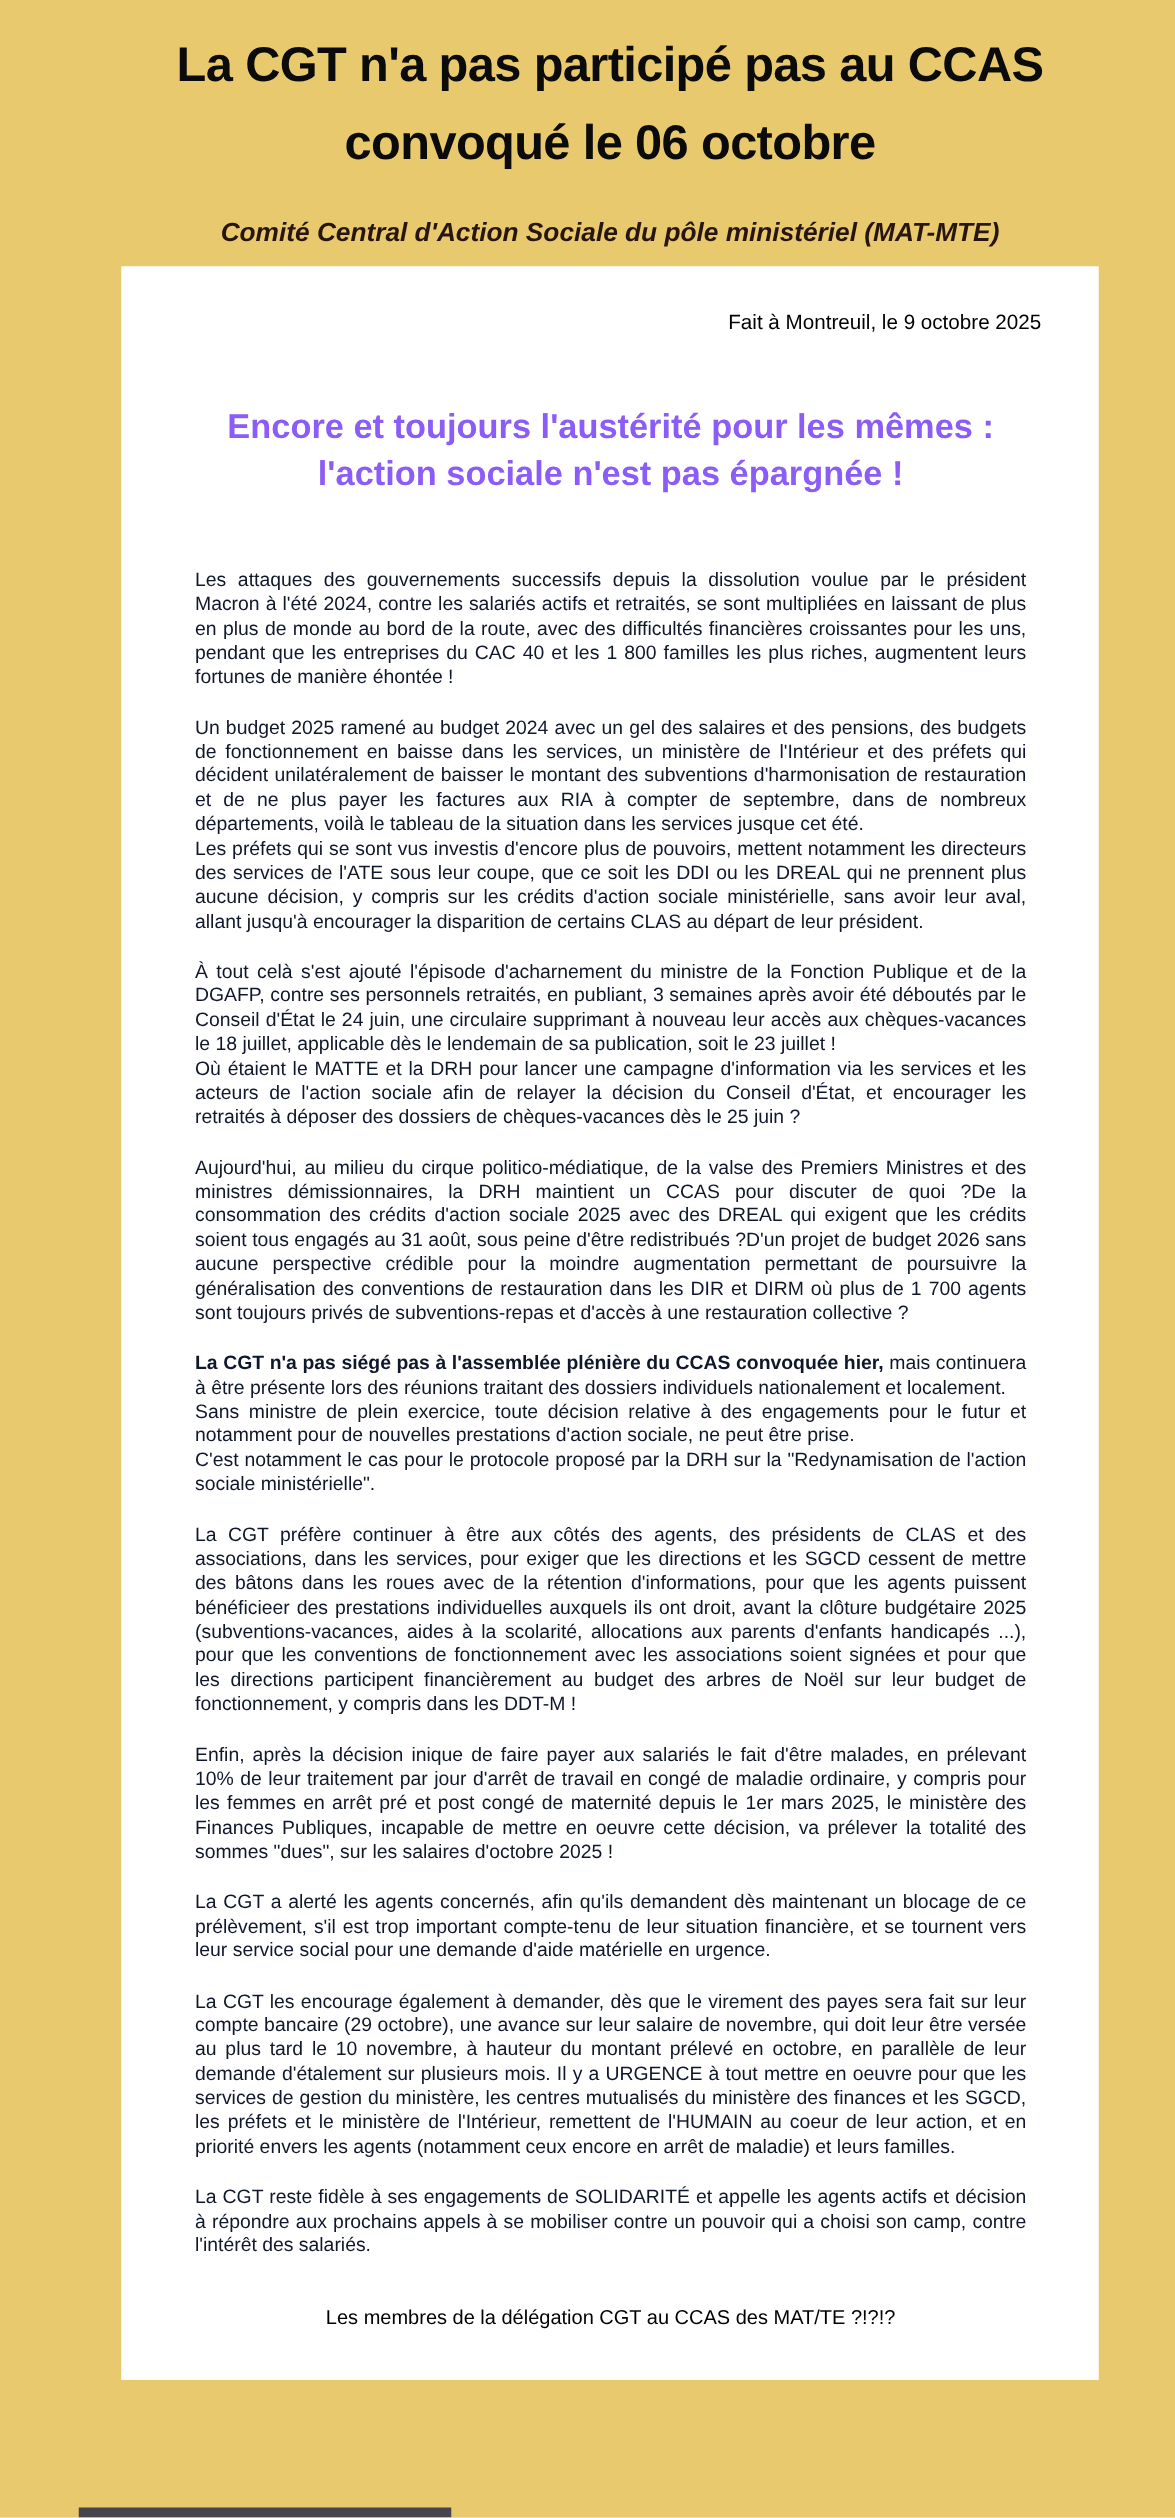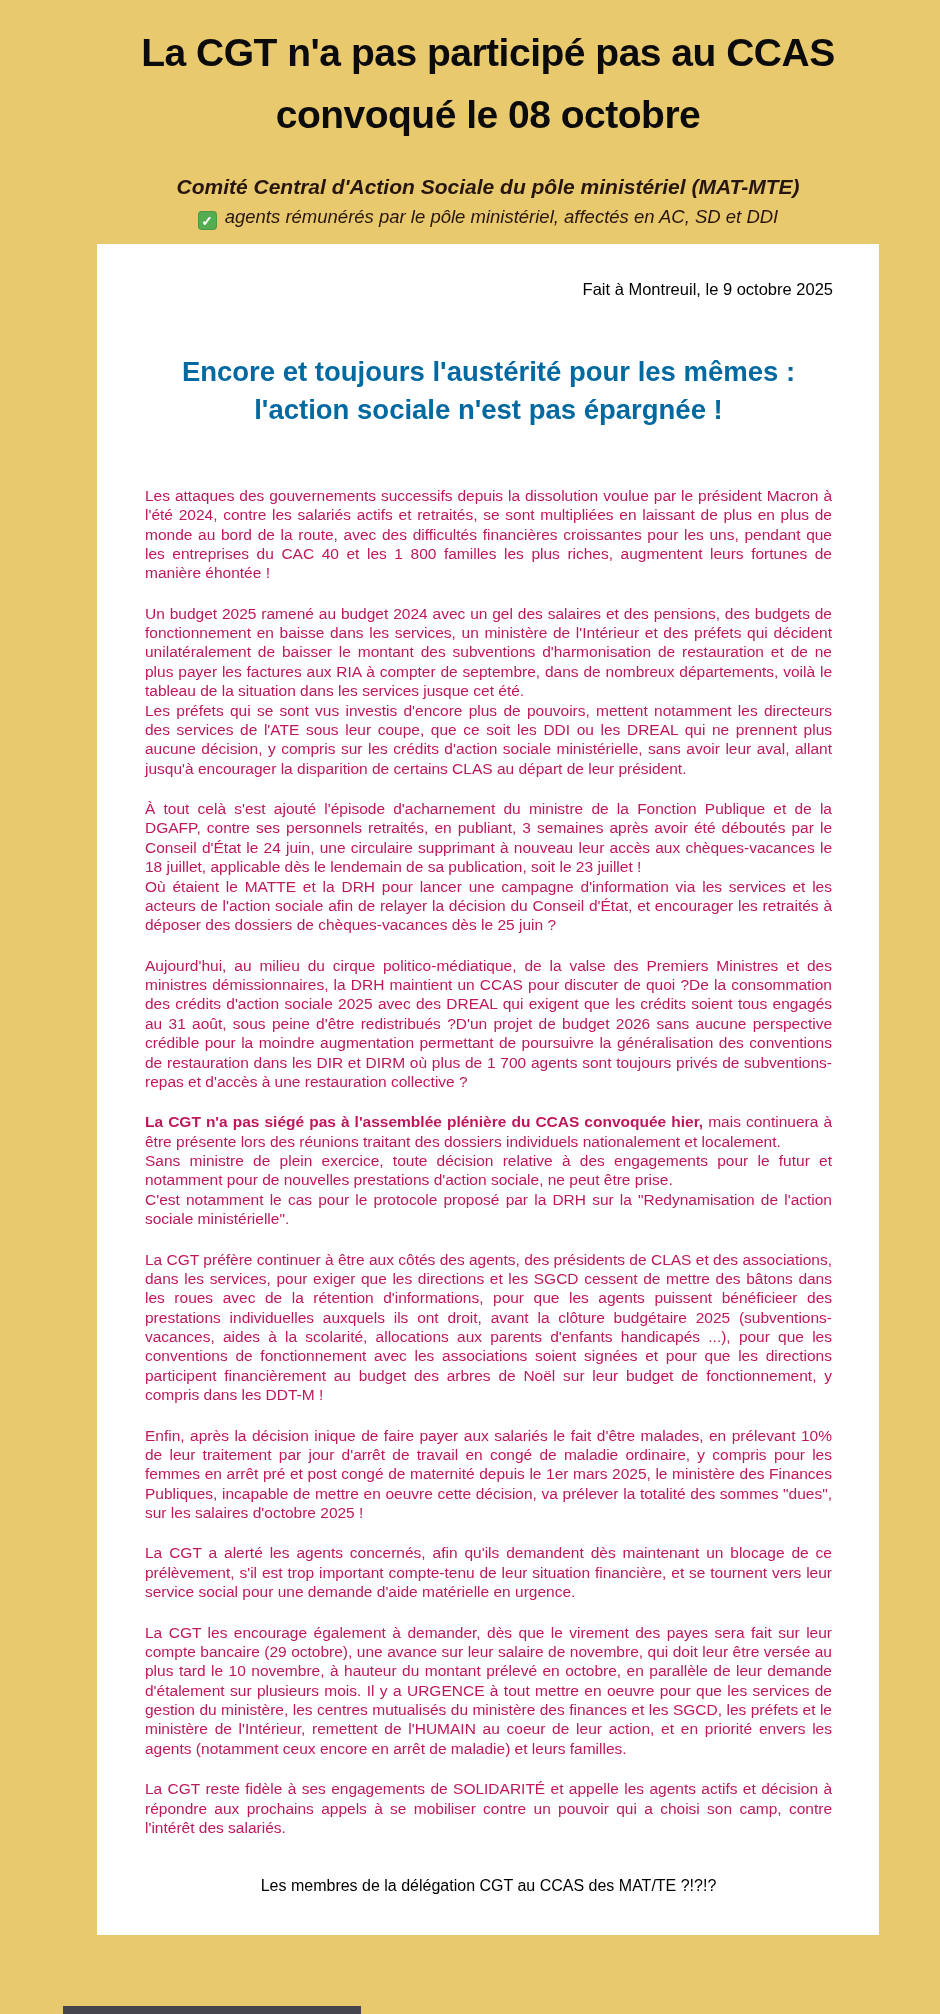--- a/index.html
+++ b/index.html
@@ -70,26 +70,26 @@
   }
   .headline {
     margin: 54px 0 0;
     text-align: center;
     font-size: 27.5px;
     line-height: 1.4;
     font-weight: bold;
   }
   #paragraphs { margin-top: 56px; }
   .para {
-    margin: 1px;
+    margin: 12px;
     font-size: 15.5px;
     line-height: 1.25;
     text-align: justify;
     white-space: pre-line;
-    color: #be185d;
+    color: #0f172a;
   }
   .para + .para { margin-top: 21px; }
   .para .b { font-weight: bold; }
   .signature {
     margin-top: 40px;
     text-align: center;
     font-size: 16px;
     color: #000;
   }
   
@@ -102,31 +102,28 @@
   }
 </style>
 </head>
 <body style="background: rgb(233, 201, 109);">
 
 <div class="page" style="background: rgb(233, 201, 109);">
 
   <header class="masthead">
     <h1 class="title">
       <span>La CGT n'a pas participé pas au CCAS</span><br>
-      <span>convoqué le 08 octobre</span>
+      <span>convoqué le 06 octobre</span>
     </h1>
     <div class="subtitle">Comité Central d'Action Sociale du pôle ministériel (MAT-MTE)</div>
-    <div class="note">
-      <span class="check-box" style="background: rgb(85, 173, 82);">✓</span><span>agents rémunérés par le pôle ministériel, affectés en AC, SD et DDI</span>
-    </div>
   </header>
 
   <main class="panel" style="background: rgb(255, 255, 255);">
     <div class="dateline">Fait à Montreuil, le 9 octobre 2025</div>
-    <h2 class="headline" style="color: #0369a1;">
+    <h2 class="headline" style="color: #8b5cf6;">
       <span>Encore et toujours l'austérité pour les mêmes :</span><br>
       <span>l'action sociale n'est pas épargnée !</span>
     </h2>
     <div id="paragraphs">
         <div class="para"><span>Les attaques des gouvernements successifs depuis la dissolution voulue par le président Macron à l'été 2024, contre les salariés actifs et retraités, se sont multipliées en laissant de plus en plus de monde au bord de la route, avec des difficultés financières croissantes pour les uns, pendant que les entreprises du CAC 40 et les 1 800 familles les plus riches, augmentent leurs fortunes de manière éhontée !</span></div>
         <div class="para"><span>Un budget 2025 ramené au budget 2024 avec un gel des salaires et des pensions, des budgets de fonctionnement en baisse dans les services, un ministère de l'Intérieur et des préfets qui décident unilatéralement de baisser le montant des subventions d'harmonisation de restauration et de ne plus payer les factures aux RIA à compter de septembre, dans de nombreux départements, voilà le tableau de la situation dans les services jusque cet été.
 Les préfets qui se sont vus investis d'encore plus de pouvoirs, mettent notamment les directeurs des services de l'ATE sous leur coupe, que ce soit les DDI ou les DREAL qui ne prennent plus aucune décision, y compris sur les crédits d'action sociale ministérielle, sans avoir leur aval, allant jusqu'à encourager la disparition de certains CLAS au départ de leur président.</span></div>
         <div class="para"><span>À tout celà s'est ajouté l'épisode d'acharnement du ministre de la Fonction Publique et de la DGAFP, contre ses personnels retraités, en publiant, 3 semaines après avoir été déboutés par le Conseil d'État le 24 juin, une circulaire supprimant à nouveau leur accès aux chèques-vacances le 18 juillet, applicable dès le lendemain de sa publication, soit le 23 juillet !
 Où étaient le MATTE et la DRH pour lancer une campagne d'information via les services et les acteurs de l'action sociale afin de relayer la décision du Conseil d'État, et encourager les retraités à déposer des dossiers de chèques-vacances dès le 25 juin ?</span></div>
         <div class="para"><span>Aujourd'hui, au milieu du cirque politico-médiatique, de la valse des Premiers Ministres et des ministres démissionnaires, la DRH maintient un CCAS pour discuter de quoi ?De la consommation des crédits d'action sociale 2025 avec des DREAL qui exigent que les crédits soient tous engagés au 31 août, sous peine d'être redistribués ?D'un projet de budget 2026 sans aucune perspective crédible pour la moindre augmentation permettant de poursuivre la généralisation des conventions de restauration dans les DIR et DIRM où plus de 1 700 agents sont toujours privés de subventions-repas et d'accès à une restauration collective ?</span></div>

